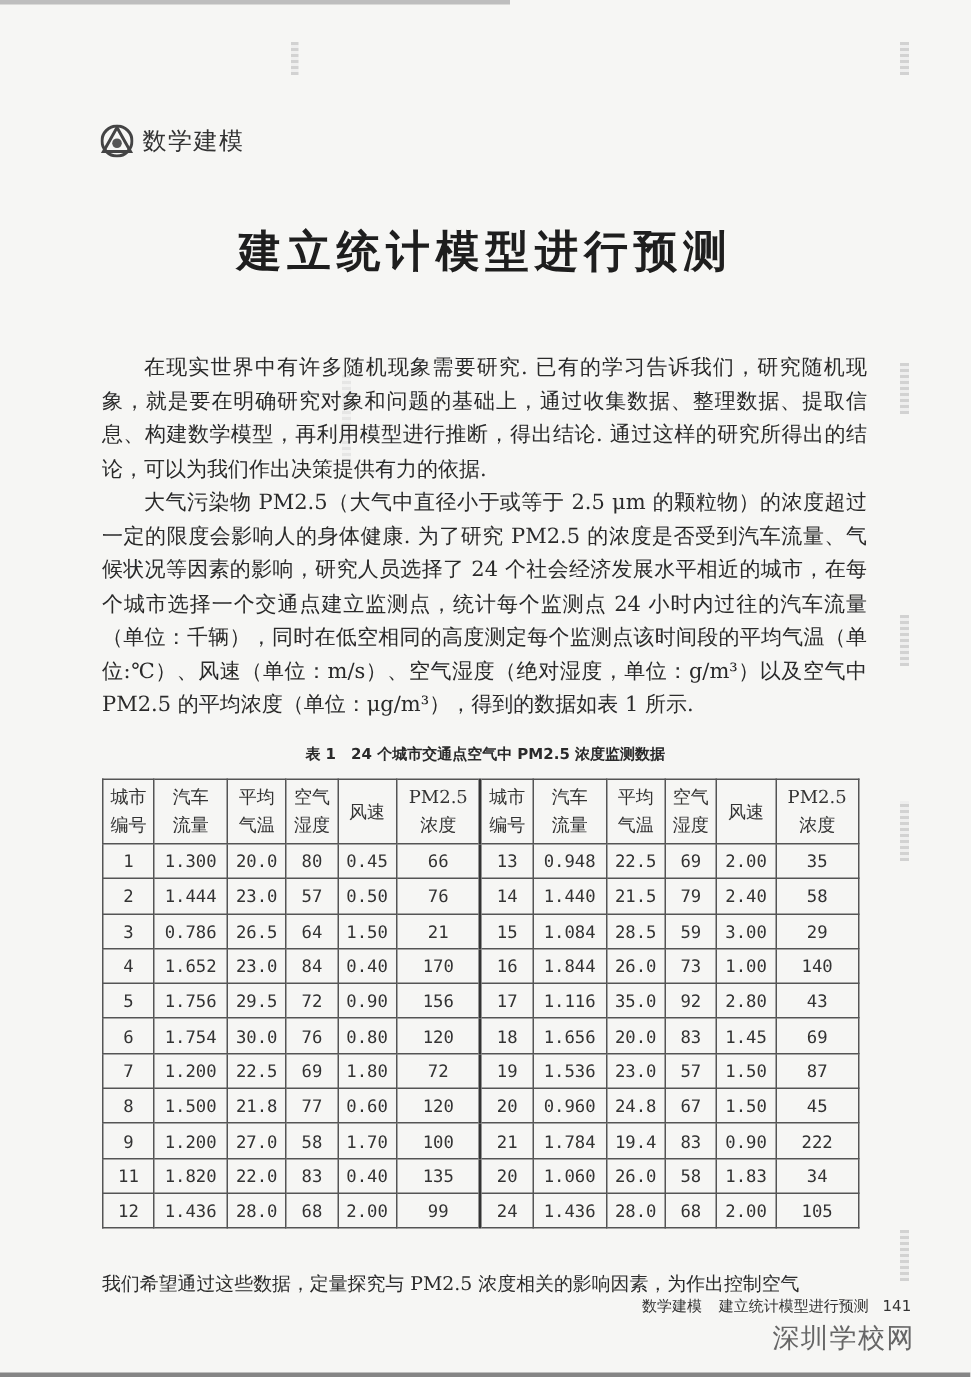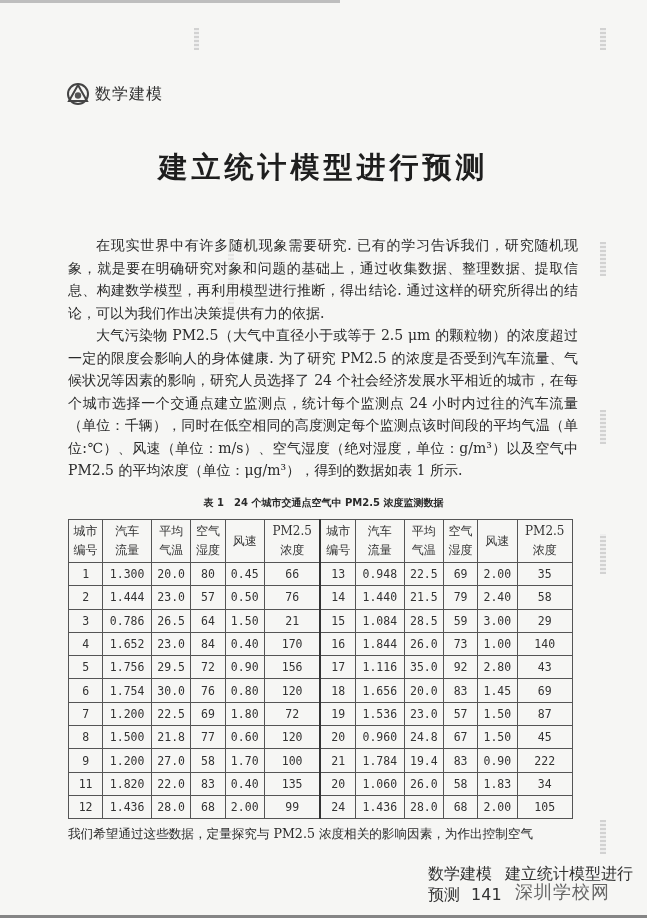--- a/index.html
+++ b/index.html
@@ -38,23 +38,23 @@
     position:absolute; left:68px; top:519px; width:505px;
     border-collapse:collapse; border:1.5px solid #333; font-size:12px;
   }
   table.data th, table.data td {
     border:1px solid #555; text-align:center; padding:0; color:#333;
   }
   table.data th { font-weight:normal; height:42px; line-height:19px; font-size:12px; }
   table.data td { height:22.3px; font-family:"DejaVu Sans Mono","Liberation Mono",monospace; font-size:11.5px; }
   table.data .sep { border-left:2px solid #333; }
 
-  .closing { position:absolute; left:68px; top:826px; width:520px; font-size:12.6px; }
-
-  .footer { position:absolute; left:428px; top:864px; font-family:"DejaVu Sans", sans-serif; font-size:16px; color:#333; }
+  .closing { position:absolute; left:68px; top:848px; width:520px; font-size:12.6px; }
+
+  .footer { position:absolute; left:428px; top:864px; font-family:"DejaVu Sans", sans-serif; font-size:10px; color:#333; }
   .footer .sec { margin-left:8px; }
   .footer .pg { margin-left:6px; }
   .watermark { position:absolute; left:515px; top:880px; font-family:"DejaVu Sans", sans-serif; font-size:18px; color:#666; letter-spacing:1px; }
 </style>
 </head>
 <body>
 
 <div class="page">
   <div class="top-shadow"></div>
   <div class="bottom-shadow"></div>

